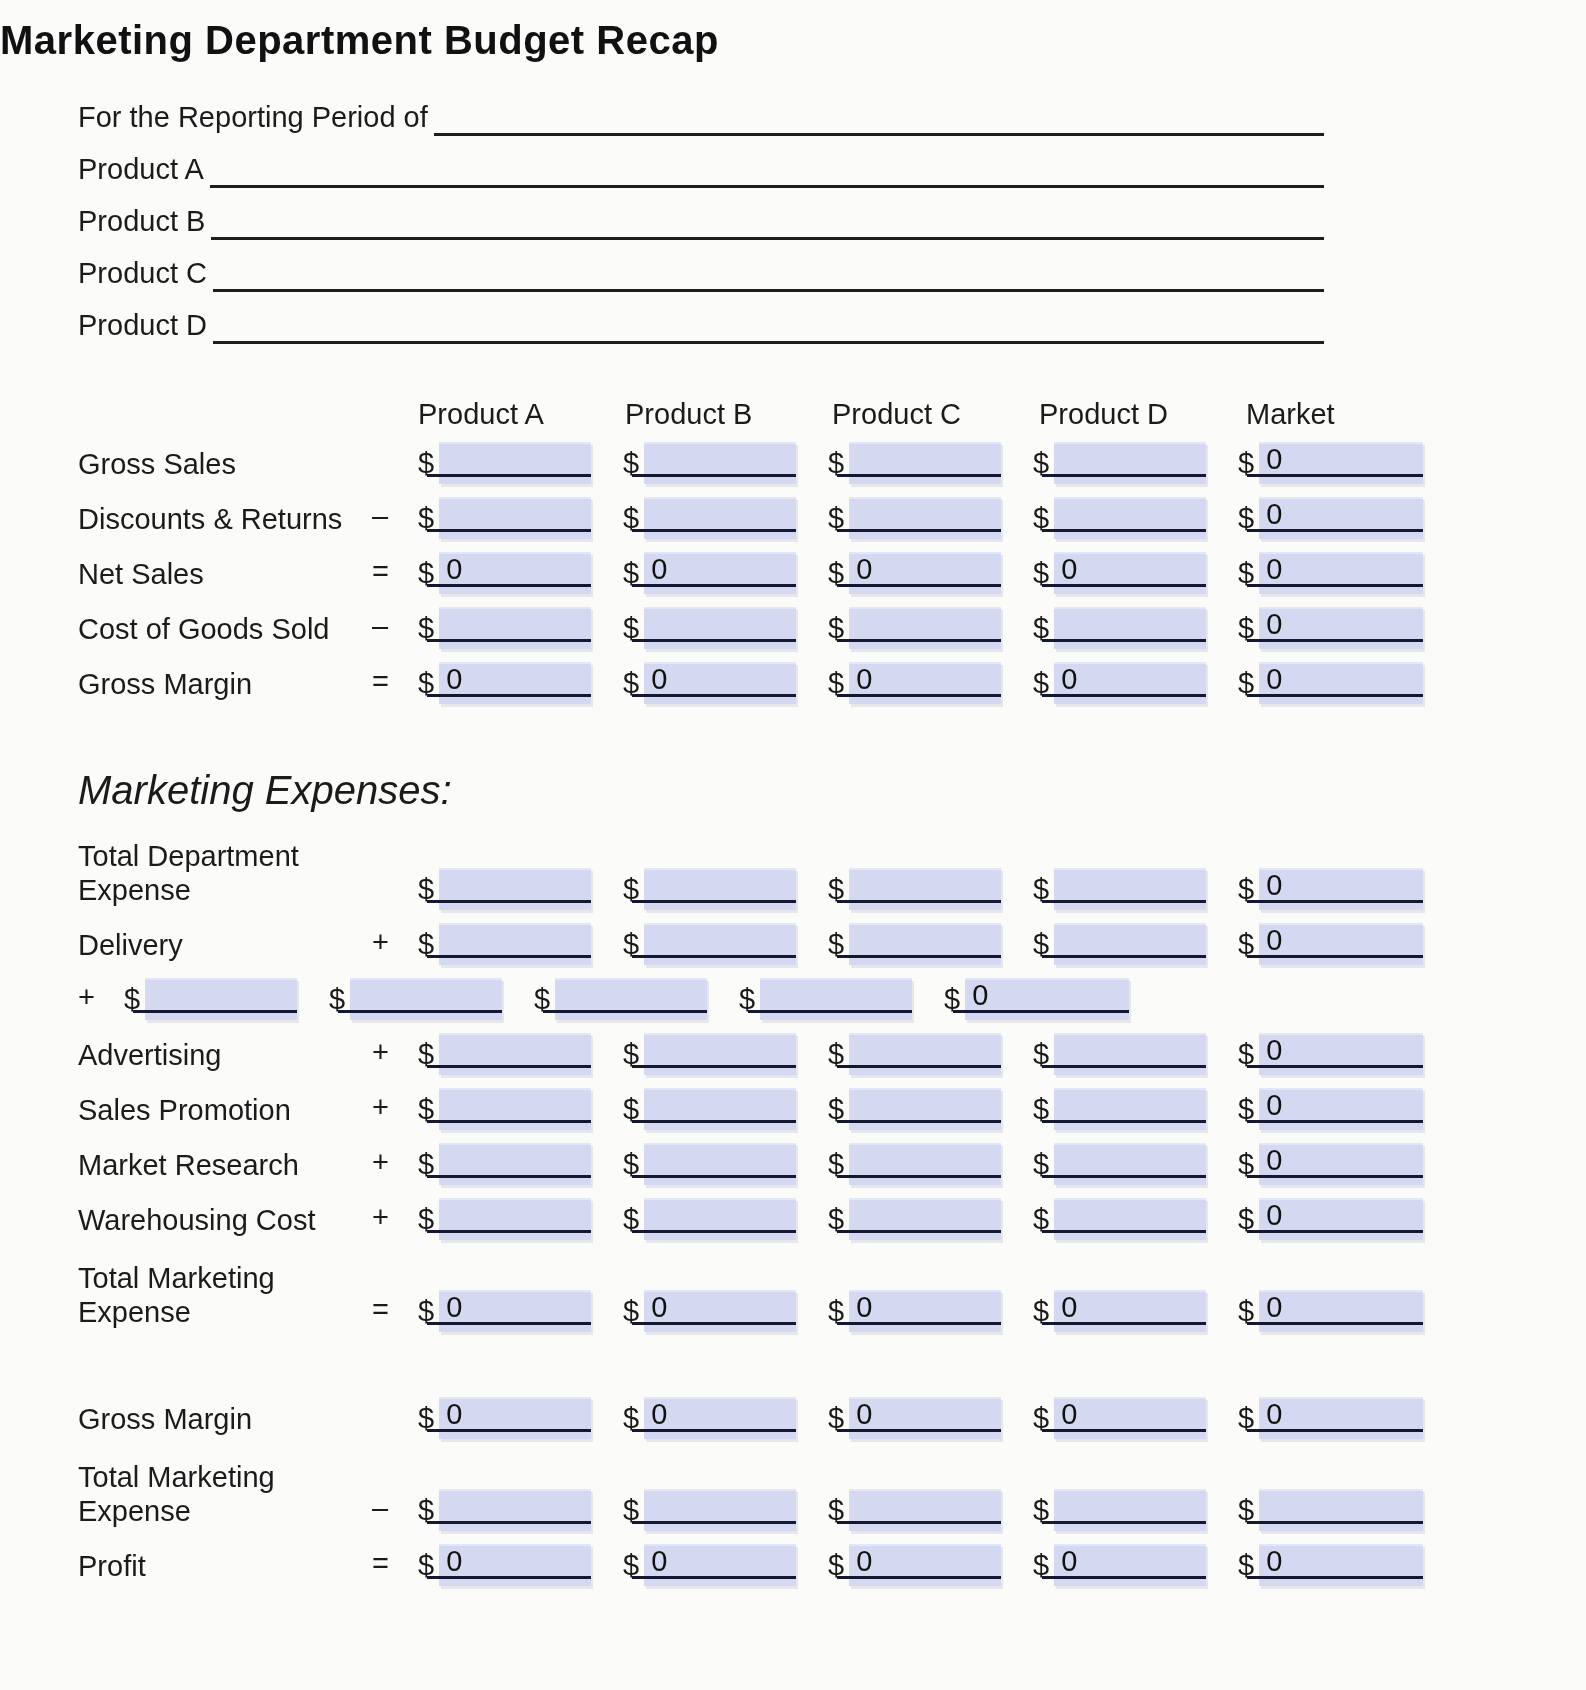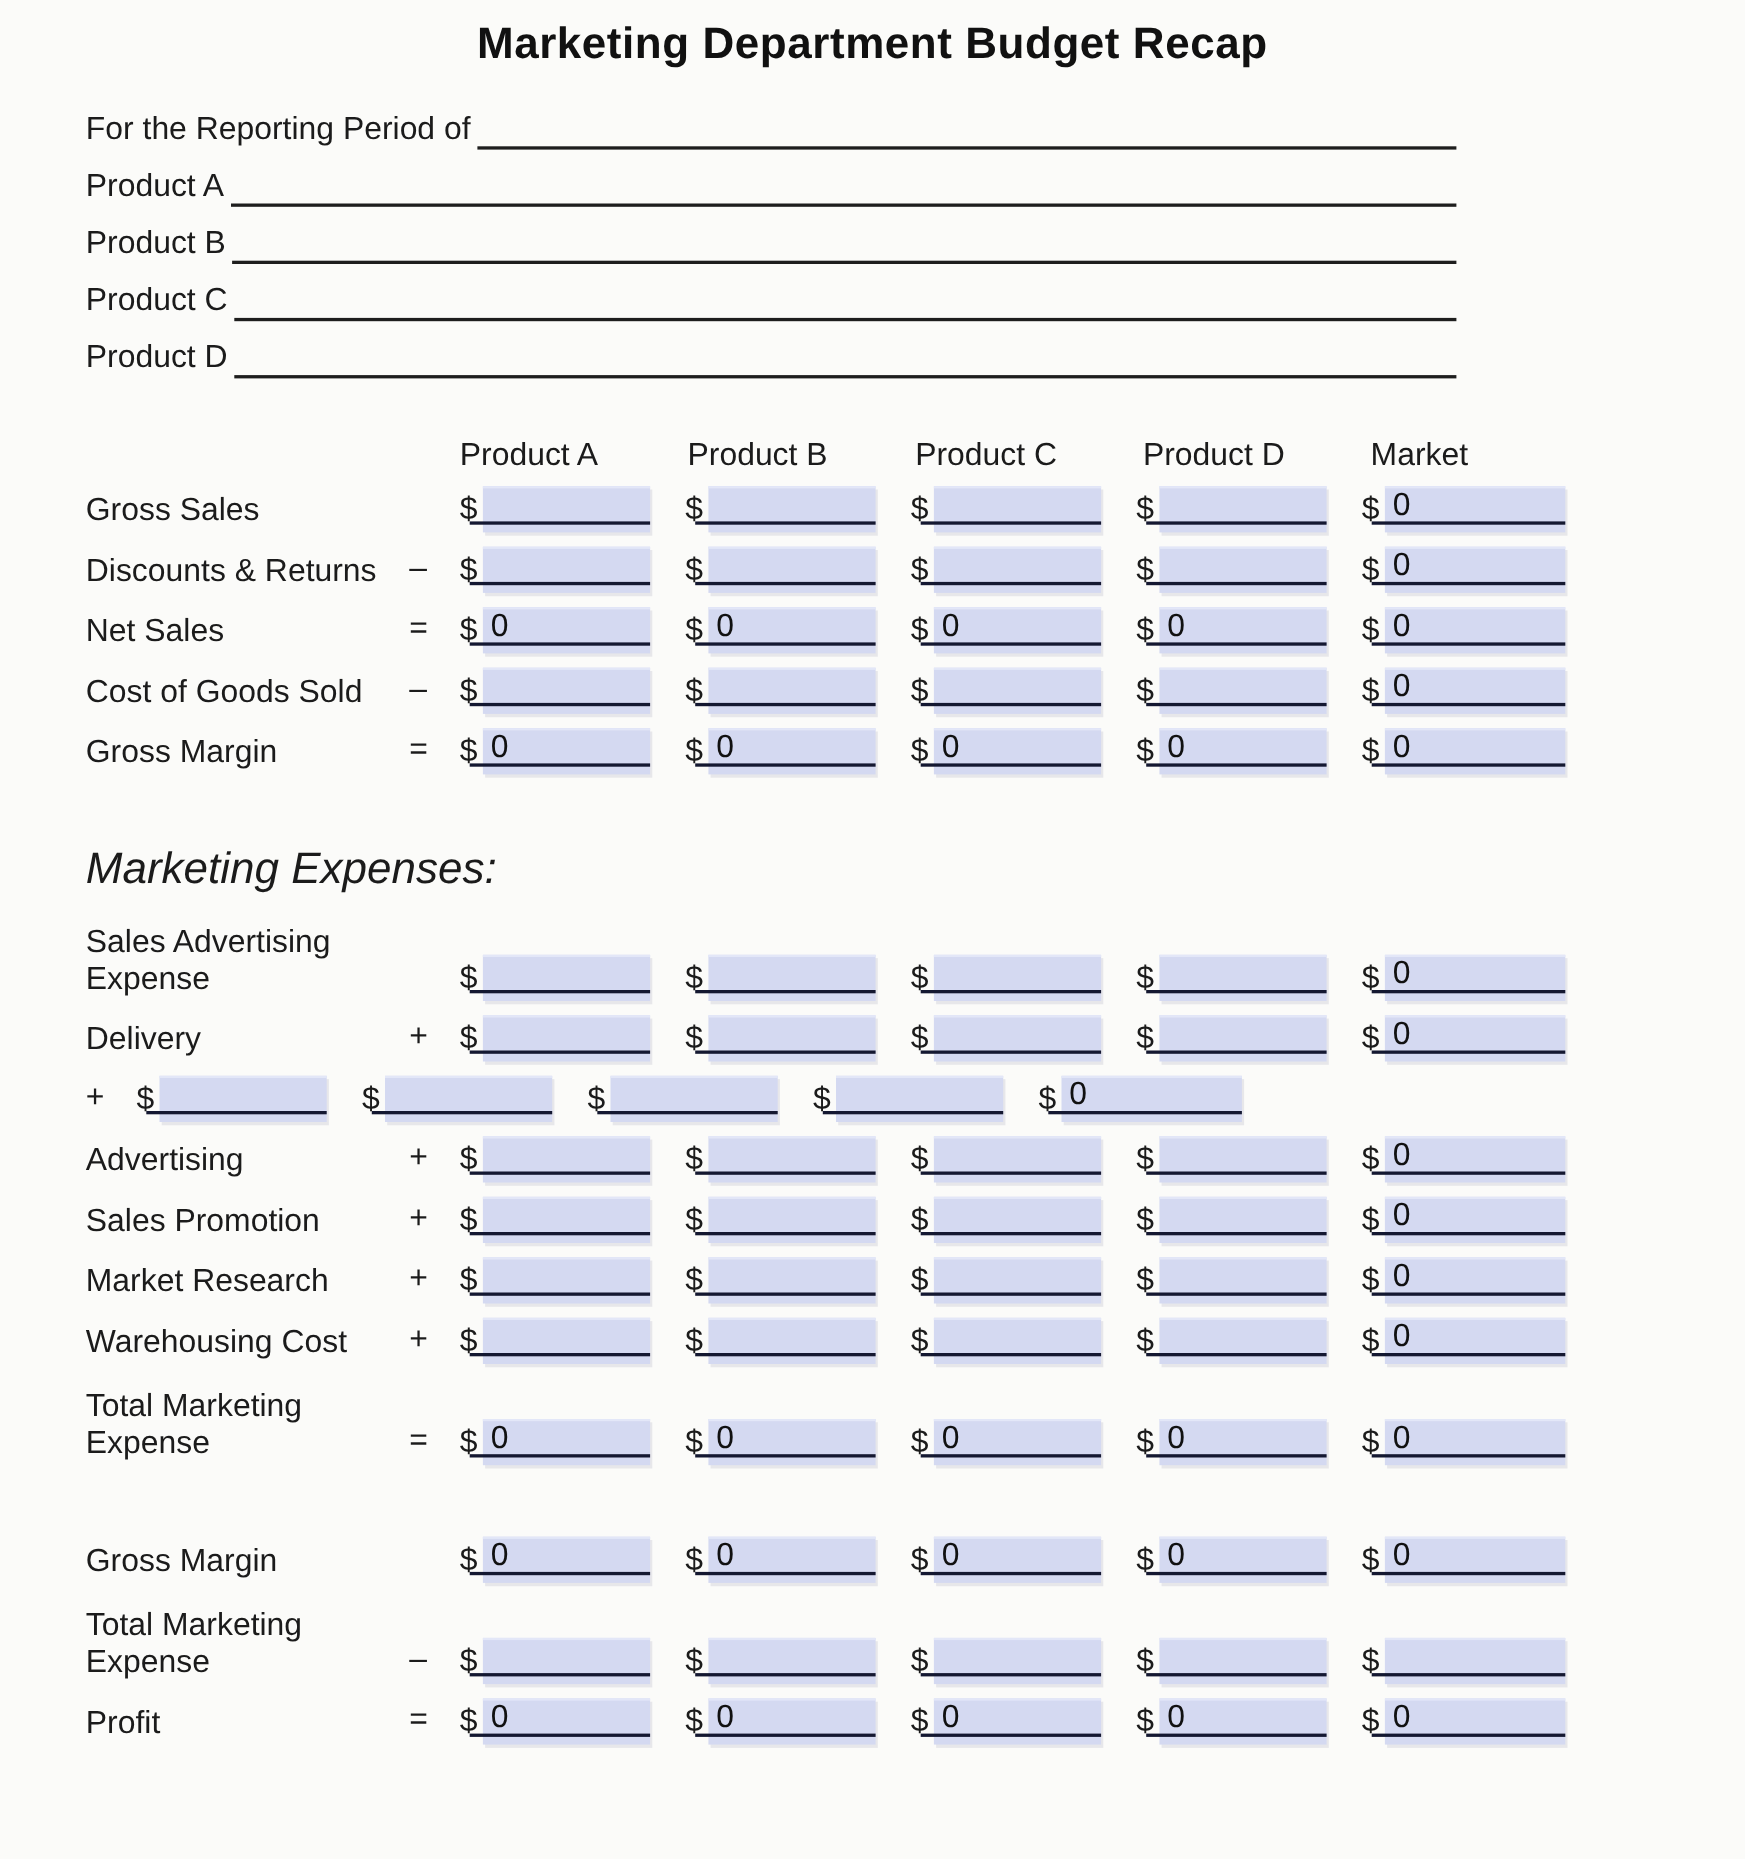--- a/index.html
+++ b/index.html
@@ -7,21 +7,21 @@
     width:1586px;height:1690px;
     background:#fbfbf9;
     font-family:"Liberation Sans","DejaVu Sans",sans-serif;
     color:#1b1b1b;
     overflow:hidden;
   }
   .page{width:1586px;height:1690px;position:relative;}
 
   h1.title{
     margin:0;padding:18px 0 0 0;
-    text-align:center;
+    text-align:left;
     font-size:40px;font-weight:bold;letter-spacing:0.5px;
     color:#111;
     height:58px;
   }
 
   
   .top-form{width:1246px;margin:8px 0 0 78px;}
   .form-line{height:52px;display:flex;align-items:flex-end;text-align:right;}
   .form-line .fl-label{font-size:29px;line-height:1;white-space:nowrap;padding:0 6px 4px 0;}
   .form-line .line-field{flex:1;height:36px;border-bottom:3px solid #1e1e1e;}
@@ -291,21 +291,21 @@
             </div>
     </div>
   </div>
 </div>
 
     <div class="section-heading" style="margin-left:0;">Marketing Expenses:</div>
 
     <div class="money-table">
   <div class="money-row two-line">
     <div class="row-label">
-      <span class="l1">Sales Advertising</span>
+      <span class="l1">Total Department</span>
       <span class="l2">Expense</span>
     </div>
     <div class="row-op"></div>
     <div class="money-cell">
       <span class="dollar">$</span>
       <div class="field">
               <span class="value"></span>
             </div>
     </div>
     <div class="money-cell">

